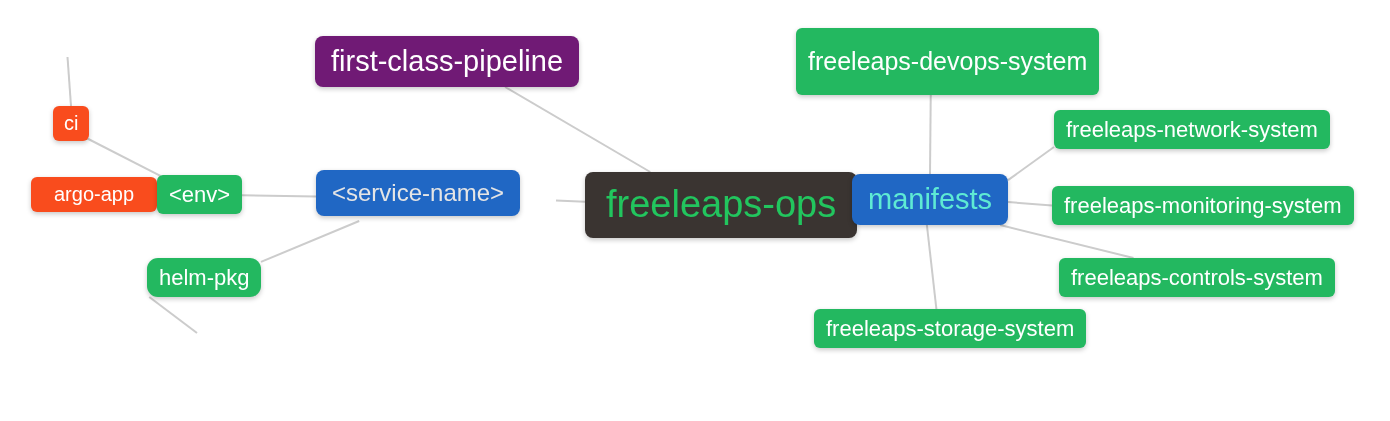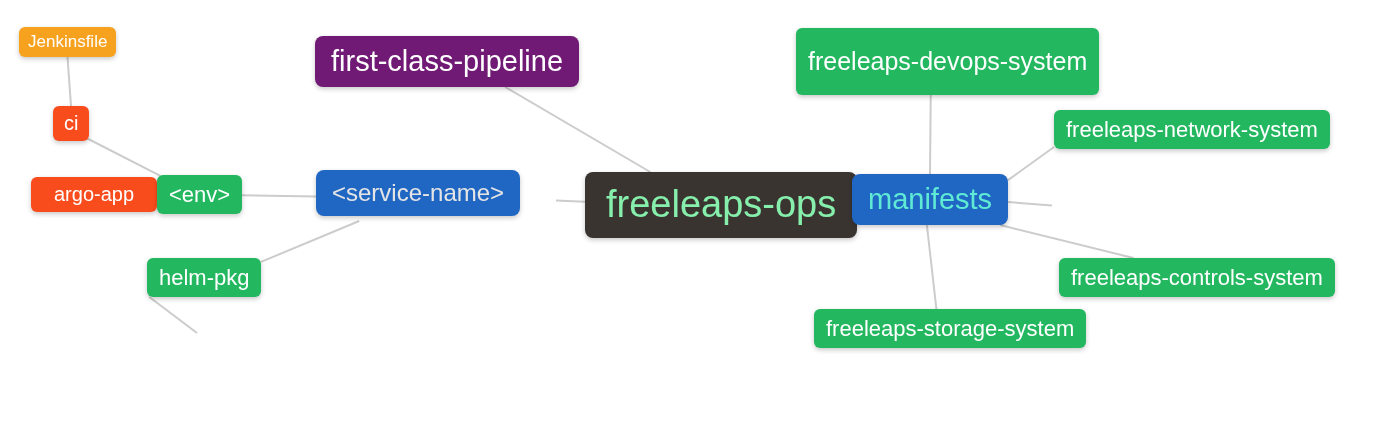--- a/index.html
+++ b/index.html
@@ -50,26 +50,26 @@
       <line x1="556" y1="200.6" x2="585" y2="201.7" stroke="#cccccc" stroke-width="2"></line>
       <line x1="505.08" y1="87" x2="650.28" y2="172" stroke="#cccccc" stroke-width="2"></line>
       <line x1="857" y1="205" x2="852" y2="200.52" stroke="#cccccc" stroke-width="2"></line>
       <line x1="931" y1="67" x2="930" y2="174" stroke="#cccccc" stroke-width="2"></line>
       <line x1="1008" y1="180.12" x2="1054" y2="147.05" stroke="#cccccc" stroke-width="2"></line>
       <line x1="1008" y1="202.05" x2="1052" y2="205.5" stroke="#cccccc" stroke-width="2"></line>
       <line x1="1000.2" y1="225" x2="1133.52" y2="258" stroke="#cccccc" stroke-width="2"></line>
       <line x1="926.88" y1="225" x2="936.4" y2="309" stroke="#cccccc" stroke-width="2"></line>
     </svg>
 
-<div class="node" style="left: 19px; top: 27px; font-size: 17px; background: rgb(247, 162, 30); color: rgb(255, 255, 255); padding: 5px 9px;">Jenkinsfile</div>
     <div class="node" style="left: 53px; top: 106px; font-size: 20px; background: rgb(249, 76, 29); color: rgb(255, 255, 255); padding: 6px 11px;">ci</div>
     <div class="node" style="left: 31px; top: 177px; font-size: 20px; background: rgb(249, 76, 29); color: rgb(255, 255, 255); padding: 6px 23px;">argo-app</div>
     <div class="node" style="left: 157px; top: 175px; font-size: 22px; background: rgb(35, 184, 96); color: rgb(255, 255, 255); padding: 7px 12px;">&lt;env&gt;</div>
-    <div class="node" style="left: 147px; top: 258px; font-size: 22px; background: rgb(35, 184, 96); color: rgb(255, 255, 255); padding: 7px 12px;">helm-pkg</div>
+    <div class="node" style="left: 147px; top: 258px; font-size: 22px; background: rgb(35, 184, 96); color: rgb(255, 255, 255); padding: 7px 12px; border-radius: 11px;">helm-pkg</div>
     <div class="node big" style="left: 315px; top: 36px; font-size: 29px; background: #701a75; color: rgb(255, 255, 255); padding: 9px 16px;">first-class-pipeline</div>
     <div class="node big" style="left: 316px; top: 170px; font-size: 24px; background: rgb(32, 103, 196); color: #e5e5e5; padding: 9px 16px;">&lt;service-name&gt;</div>
-    <div class="node big" style="left: 585px; top: 172px; font-size: 38px; background: rgb(58, 52, 49); color: #86efac; padding: 11px 21px;">freeleaps-ops</div>
+    <div class="node big" style="left: 585px; top: 172px; font-size: 38px; background: rgb(58, 52, 49); color: #22c55e; padding: 11px 21px;">freeleaps-ops</div>
     <div class="node big" style="left: 852px; top: 174px; font-size: 29px; background: rgb(32, 103, 196); color: #5eead4; padding: 9px 16px;">manifests</div>
     <div class="node" style="left: 796px; top: 28px; font-size: 25px; background: rgb(35, 184, 96); color: rgb(255, 255, 255); padding: 19px 12px; text-align: center;">freeleaps-devops-system</div>
     <div class="node" style="left: 1054px; top: 110px; font-size: 22px; background: rgb(35, 184, 96); color: rgb(255, 255, 255); padding: 7px 12px;">freeleaps-network-system</div>
+    <div class="node" style="left: 1052px; top: 186px; font-size: 22px; background: rgb(35, 184, 96); color: rgb(255, 255, 255); padding: 7px 12px;">freeleaps-monitoring-system</div>
     <div class="node" style="left: 1059px; top: 258px; font-size: 22px; background: rgb(35, 184, 96); color: rgb(255, 255, 255); padding: 7px 12px; text-align: right;">freeleaps-controls-system</div>
     <div class="node" style="left: 814px; top: 309px; font-size: 22px; background: rgb(35, 184, 96); color: rgb(255, 255, 255); padding: 7px 12px;">freeleaps-storage-system</div>
   </div>
 
 </body></html>

